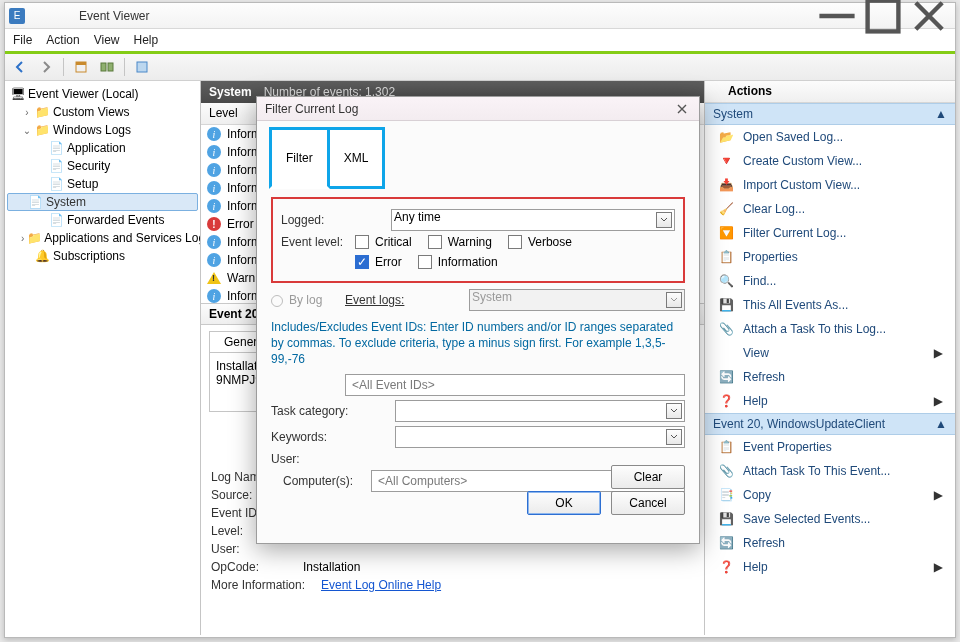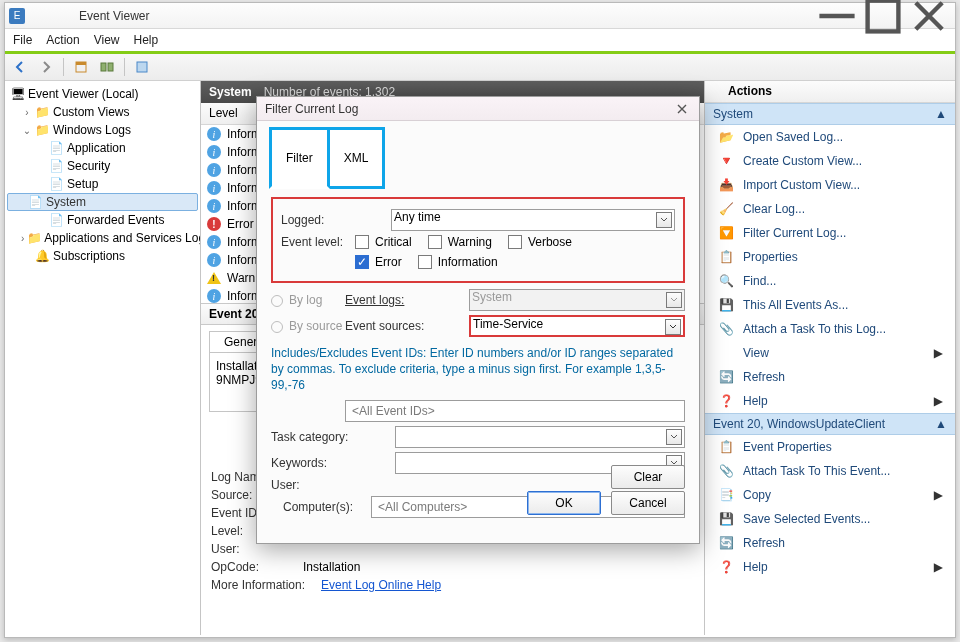--- a/index.html
+++ b/index.html
@@ -431,32 +431,20 @@
       <div class="combo" style="background:#f2f2f2;color:#9a9a9a;">
         <span>System</span>
         <span class="dd">
             <svg width="8" height="8" viewBox="0 0 8 8">
               <path d="M1 2l3 3 3-3" fill="none" stroke="#999"></path>
             </svg>
           </span>
       </div>
     </div>
 
-    <div class="frow">
-      <span style="width:74px;" class="disabled"><span class="radio dis"></span><span>By source</span></span>
-      <span class="flab2">Event sources:</span>
-      <div class="combo red">
-        <span>Time-Service</span>
-        <span class="dd">
-            <svg width="8" height="8" viewBox="0 0 8 8">
-              <path d="M1 2l3 3 3-3" fill="none" stroke="#333"></path>
-            </svg>
-          </span>
-      </div>
-    </div>
 
     <div class="hint">Includes/Excludes Event IDs: Enter ID numbers and/or ID ranges separated by commas. To exclude criteria, type a minus sign first. For example 1,3,5-99,-76</div>
 
     <div class="frow">
       <span class="flab"></span>
       <input class="inp" style="flex: 1 1 0%; color: rgb(122, 122, 122);" value="&lt;All Event IDs&gt;">
     </div>
     <div class="frow">
       <span class="flab2" style="width:88px;">Task category:</span>
       <div class="combo">

